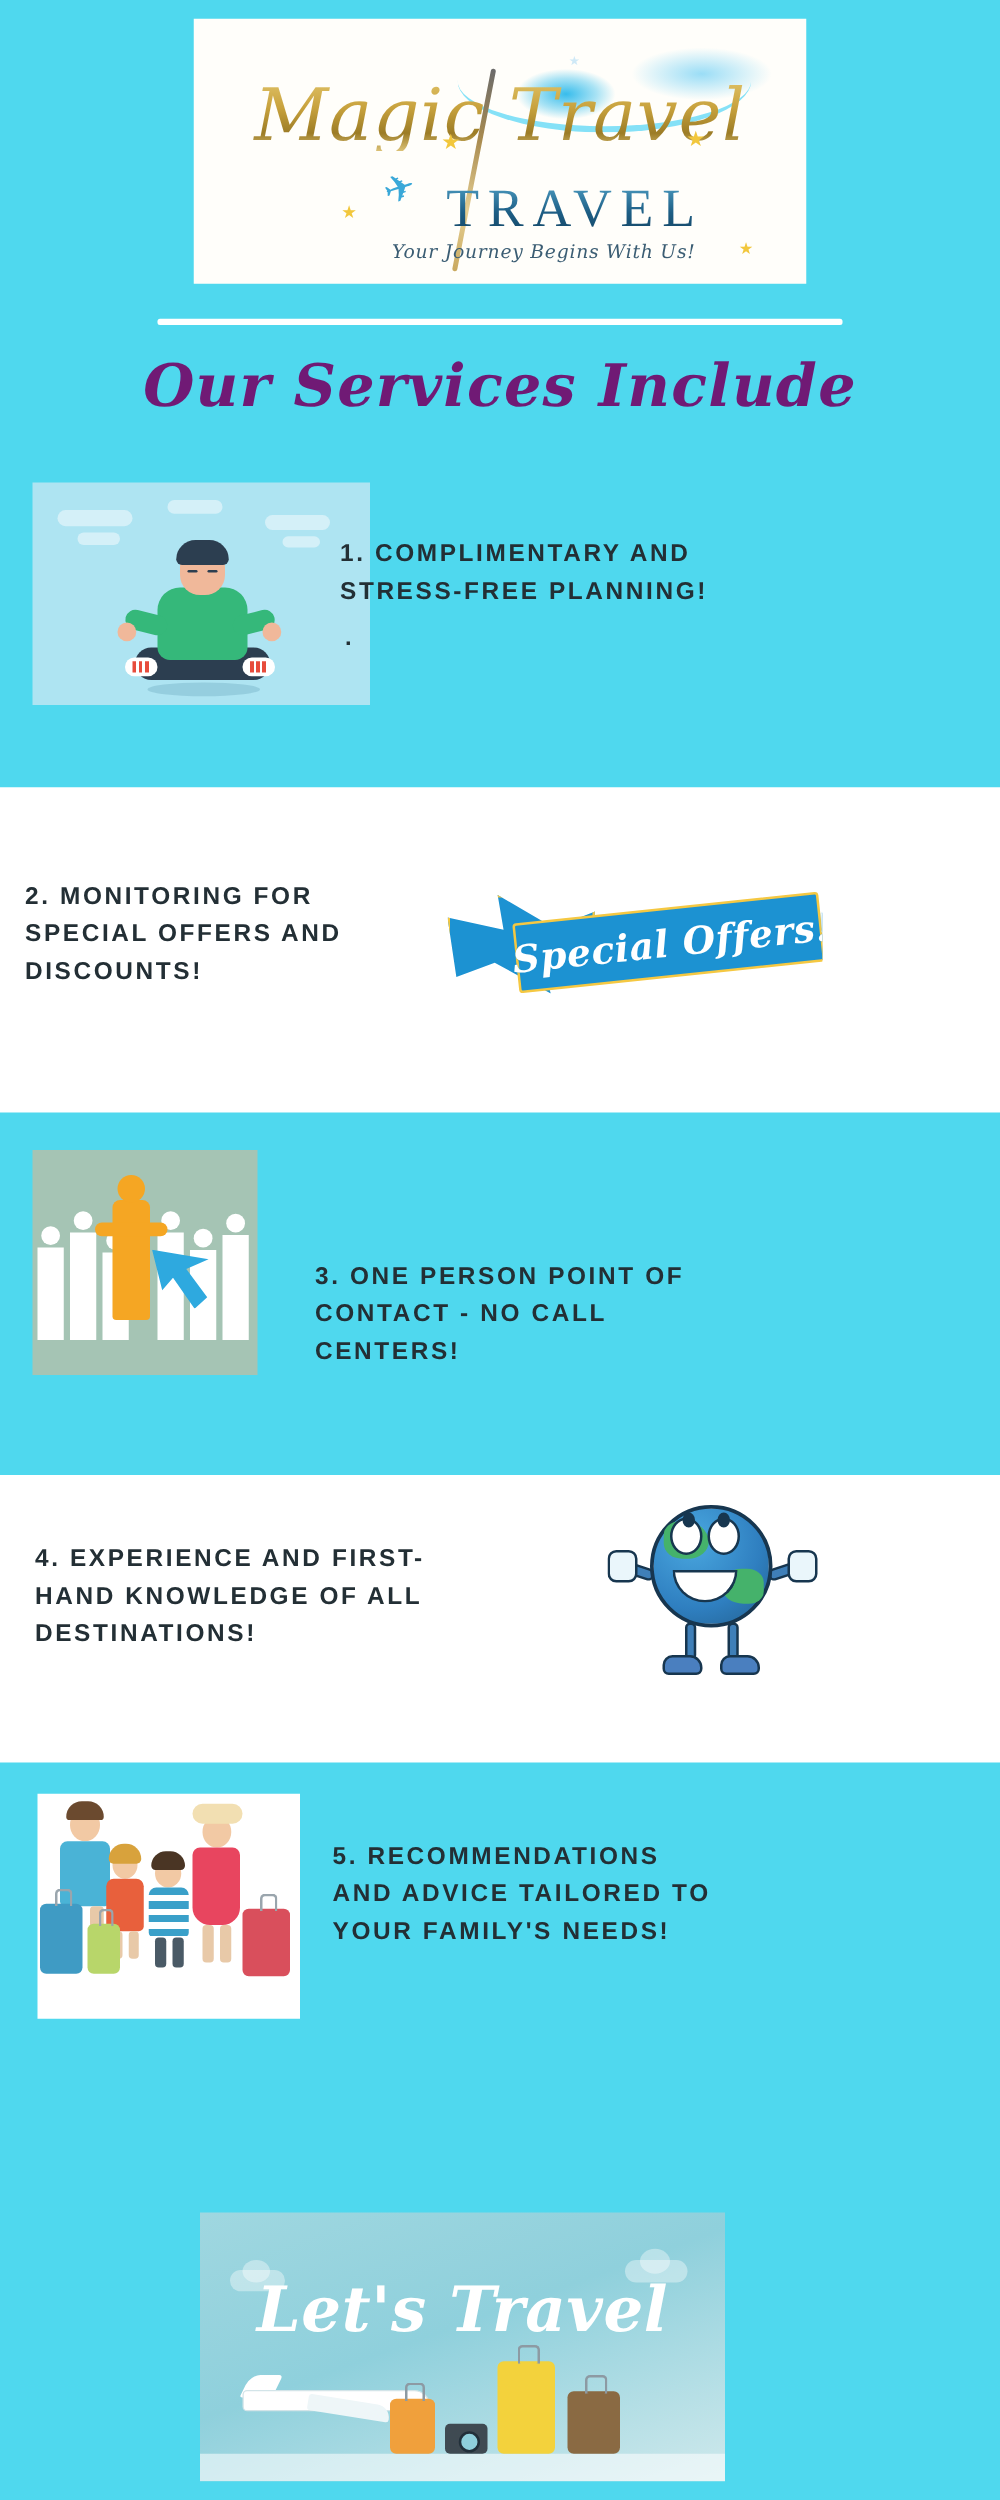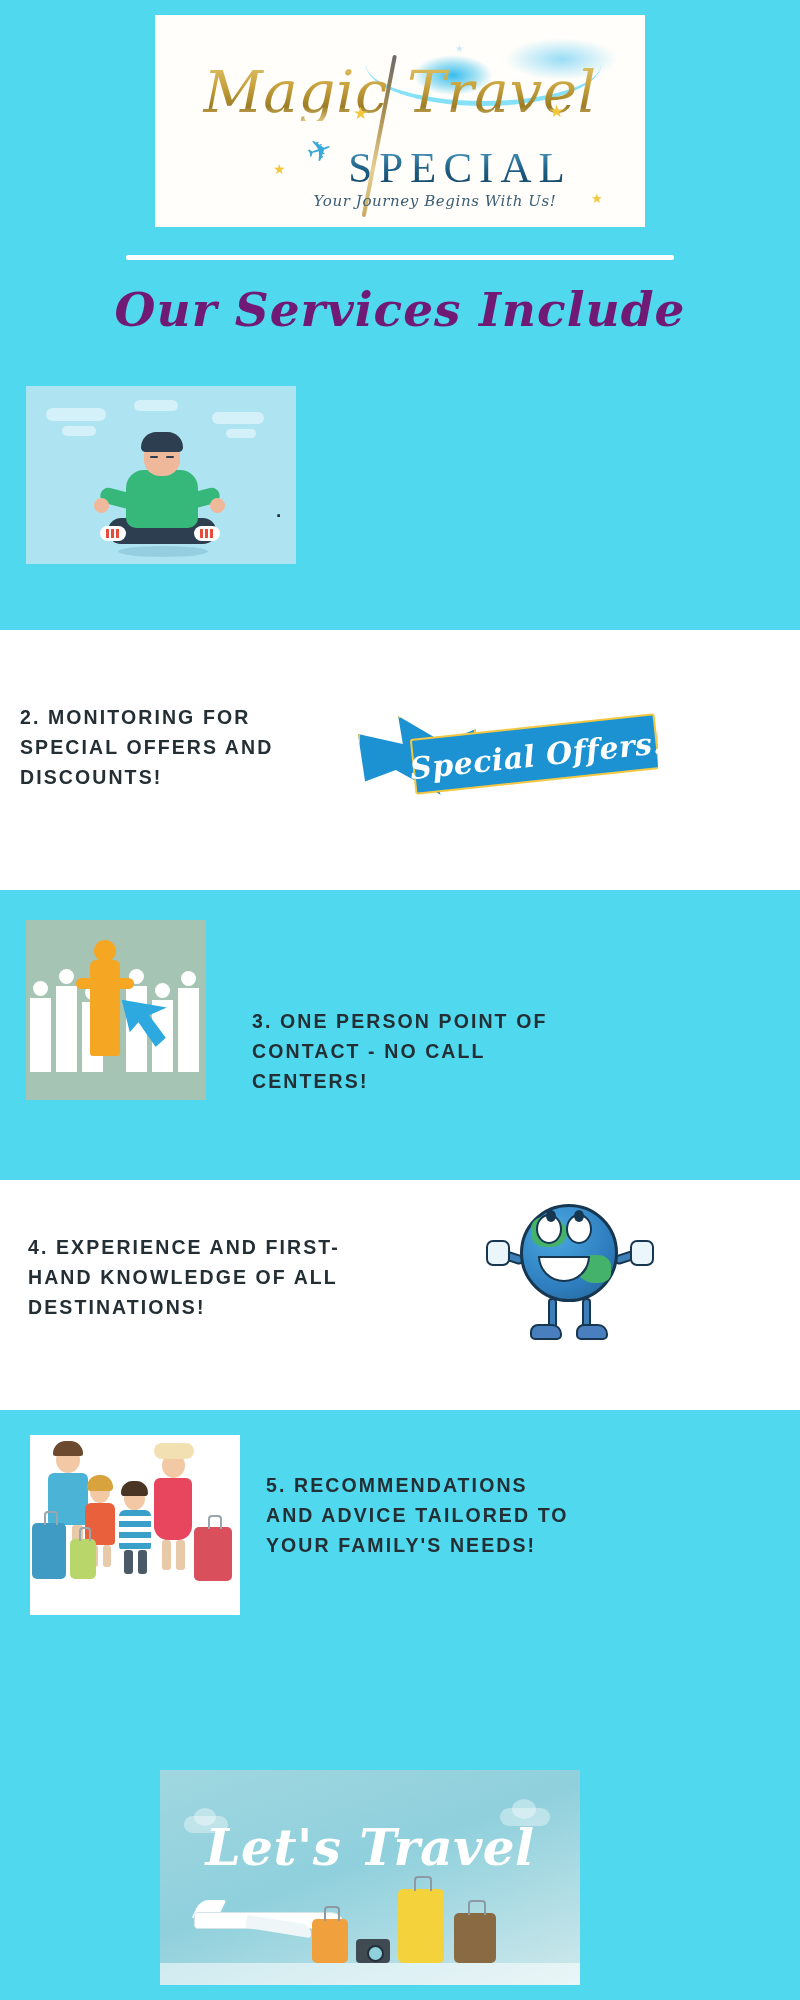--- a/index.html
+++ b/index.html
@@ -440,21 +440,21 @@
   <div class="band band-white" id="band-2"></div>
   <div class="band band-cyan" id="band-3"></div>
   <div class="band band-white" id="band-4"></div>
   <div class="band band-cyan" id="band-5"></div>
   <div class="band band-cyan" id="band-footer"></div>
 
   <div class="logo-card">
     <div class="logo-sparkle"></div>
     <div class="wand"></div>
     <div class="logo-script">Magic Travel</div>
-    <div class="logo-travel">SPECIAL</div>
+    <div class="logo-travel">TRAVEL</div>
     <div class="logo-plane">✈</div>
     <span class="star st1">★</span>
     <span class="star st2">★</span>
     <span class="star st3">★</span>
     <span class="star st5">★</span>
     <div class="logo-tagline">Your Journey Begins With Us!</div>
     <span class="star st4">★</span>
   </div>
 
   <div class="divider"></div>
@@ -474,20 +474,21 @@
     <div class="body"></div>
     <div class="armL"></div>
       <div class="armR"></div>
     <div class="handL"></div>
       <div class="handR"></div>
     <div class="head"></div>
       <div class="hair"></div>
     <div class="eyeL"></div>
       <div class="eyeR"></div>
   </div>
+  <div class="svc-text" style="left:272px; top:428px; width:310px;">1. COMPLIMENTARY AND STRESS-FREE PLANNING!</div>
   <div class="svc-dot" style="left:276px; top:500px;">.</div>
 
   <div class="svc-text" style="left:20px; top:702px; width:265px;">2. MONITORING FOR SPECIAL OFFERS AND DISCOUNTS!</div>
   <div class="art" id="art2">
     <div class="burst"></div>
     <div class="ribbon"></div>
     <div class="ribbon-text">Special Offers!</div>
   </div>
 
   <div class="art" id="art3">

